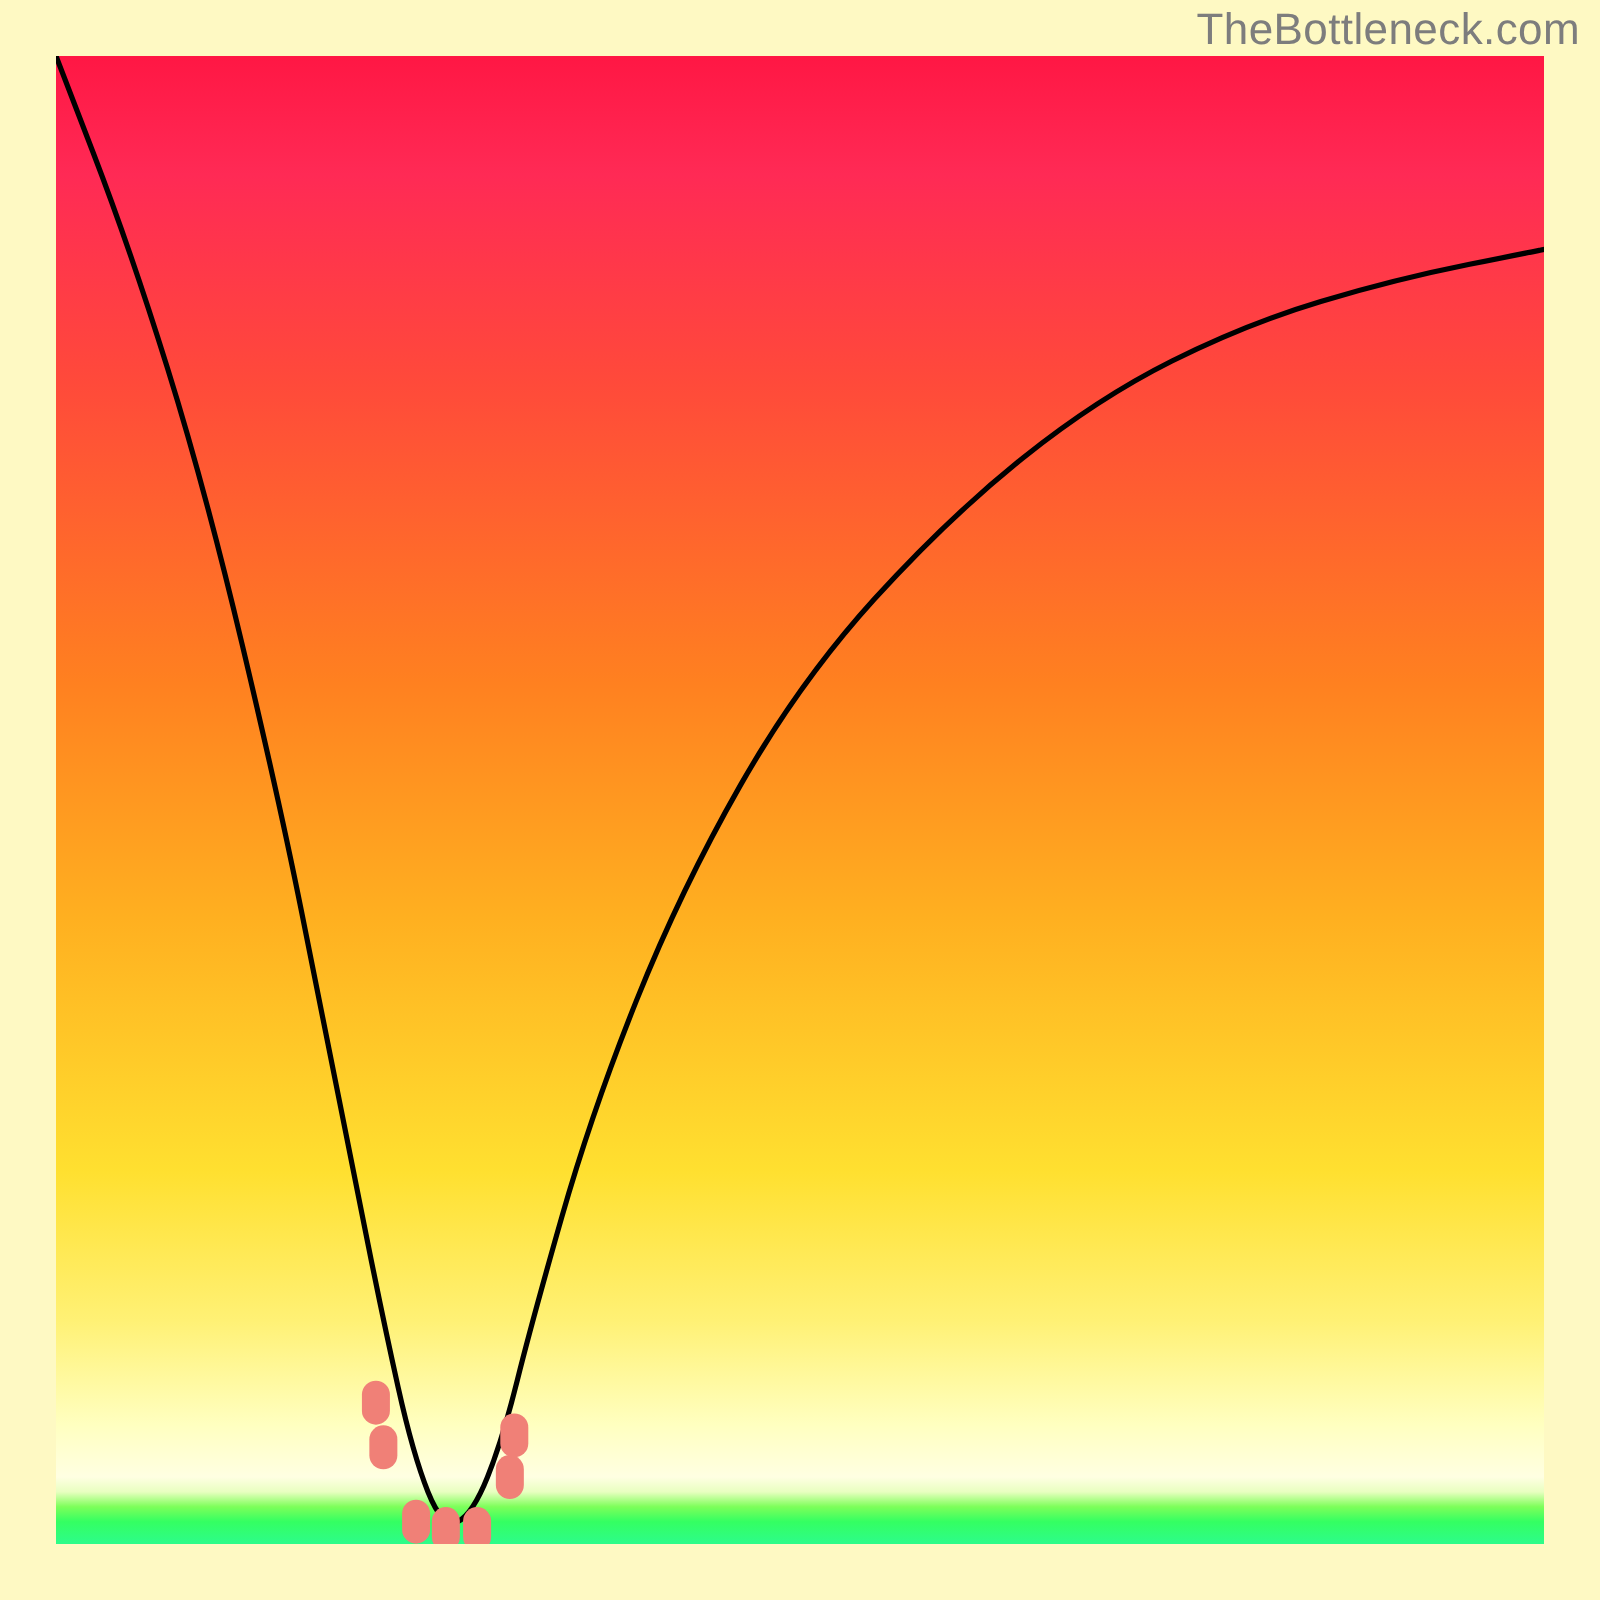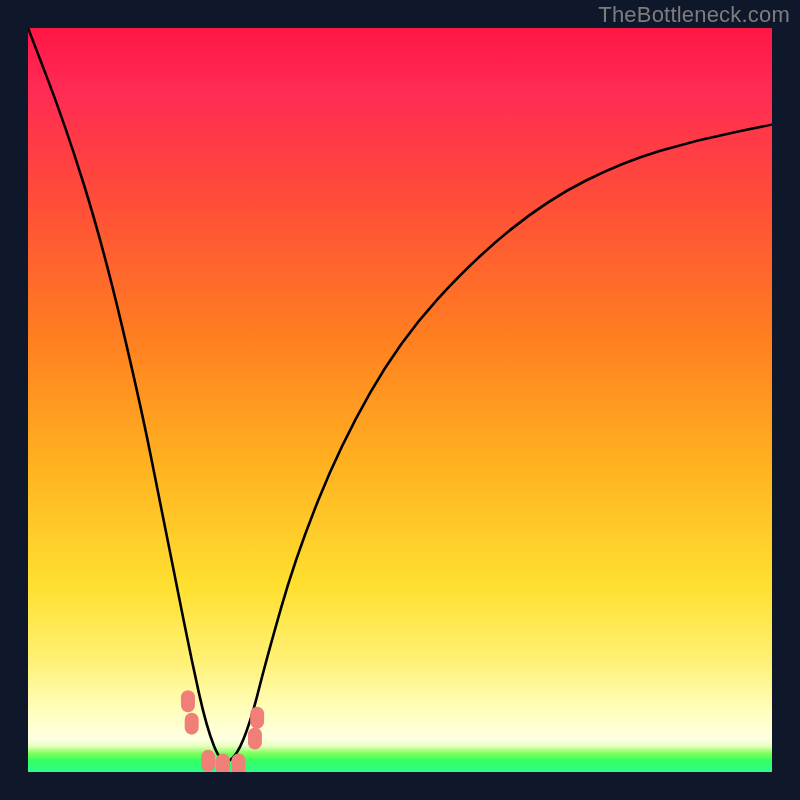--- a/index.html
+++ b/index.html
@@ -10,21 +10,21 @@
     background: #000;
     font-family: Arial, Helvetica, sans-serif;
     overflow: hidden;
   }
   .frame {
     position: absolute;
     left: 0;
     top: 0;
     width: 800px;
     height: 800px;
-    background: #0f172a;
+    background: #fef9c3;
   }
   .plot-area {
     position: absolute;
     left: 28px;
     top: 28px;
     width: 744px;
     height: 744px;
     
     background: linear-gradient(
       to bottom,

